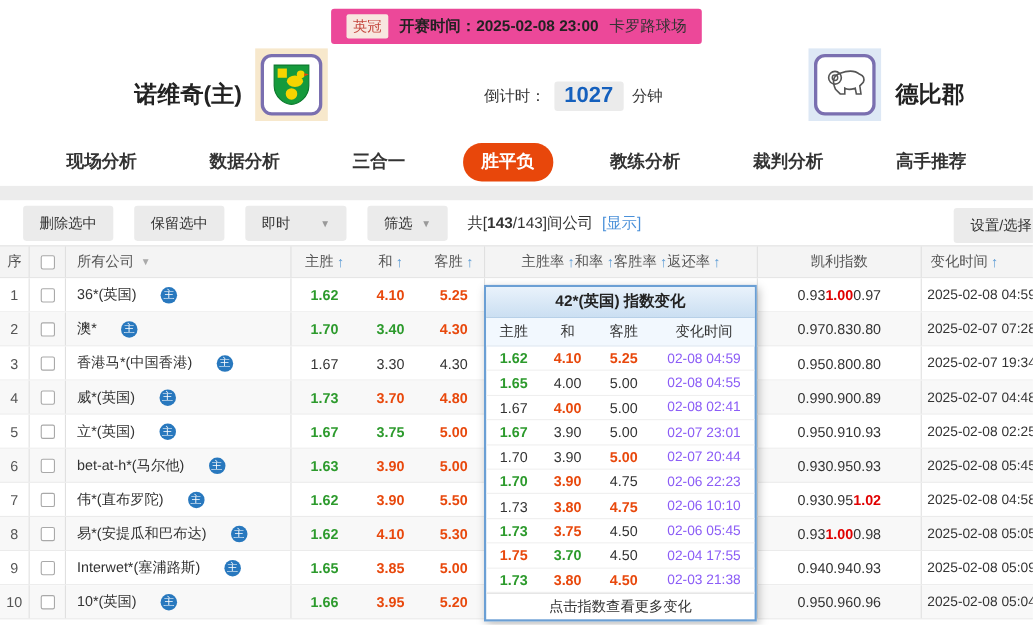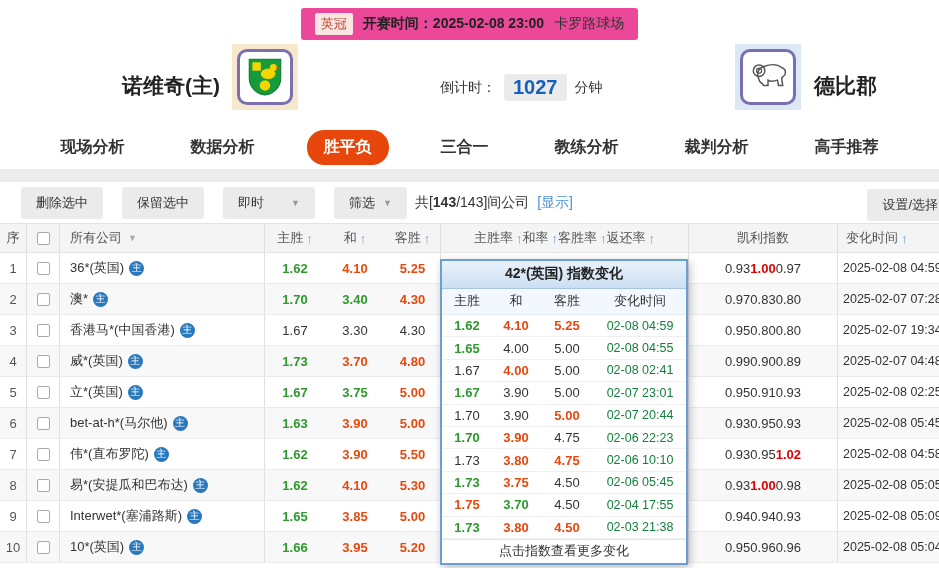--- a/index.html
+++ b/index.html
@@ -30,21 +30,21 @@
   .tab { font-size:16px; font-weight:bold; color:#333; cursor:pointer; padding:7px 14px; }
   .tab.active { background:#e8470b; color:#fff; border-radius:17px; padding:7px 17px; }
   .tabs-divider { height:13px; background:#ececec; }
 
   
   .toolbar { position:relative; height:41px; display:flex; align-items:center; padding-left:10px; gap:8px; }
   .tbtn { background:#ebebeb; border:none; border-radius:3px; padding:7px 15px; font-size:13px; color:#333; font-family:inherit;margin-left:11px; }
   .tsel { display:inline-flex; align-items:center; justify-content:space-between; }
   .sel-instant { width:92px; }
   .caret { color:#999; font-size:9px; margin-left:8px; }
-  .count-text { font-size:14px; color:#333; }
+  .count-text { margin-left:10px; font-size:14px; color:#333; }
   .count-num { font-weight:bold; }
   .show-link { color:#4a90d9; margin-left:4px; cursor:pointer; }
   .settings-btn { position:absolute; right:-14px; top:7px; }
 
   
   .tablewrap { position:relative; }
   .grid { display:grid; grid-template-columns:27px 33px 205px 60px 60px 56px 248px 149px 101px; align-items:center; }
   .thead { height:30px; background:#f4f4f4; border-top:1px solid #e3e3e3; border-bottom:1px solid #e3e3e3; font-size:13px; color:#555; }
   .thead .c, .trow .c { height:100%; display:flex; align-items:center; justify-content:center; }
   .bsep { border-right:1px solid #e0e0e0; }
@@ -52,40 +52,40 @@
   .arrow-up { color:#5b9bd5; font-weight:bold; margin-left:3px; font-size:13px; }
   .dd-caret { color:#aaa; font-size:9px; margin-left:6px; }
   .rates-head { display:grid; grid-template-columns:68px 57px 60px 63px; height:100%; }
   .rates-head > div { display:flex; align-items:center; justify-content:center; }
   .kelly-cell { display:grid; grid-template-columns:1fr 1fr 1fr; height:100%; }
   .kelly-cell > span { display:flex; align-items:center; justify-content:center; font-size:13px; }
   .trow { height:31px; border-bottom:1px solid #ebebeb; font-size:13px; background:#fff; }
   .trow:nth-child(even) { background:#f8f8f8; }
   .c.no { color:#555; }
   .cb { width:13px; height:13px; border:1px solid #a9a9a9; border-radius:2px; background:#fff; display:inline-block; cursor:pointer; }
-  .c.name { justify-content:flex-start !important; padding-left:10px; gap:5px; }
+  .c.name { justify-content:flex-start !important; padding-left:10px; gap:22px; }
   .nm { color:#333; cursor:pointer; }
   .hb { width:15px; height:15px; background:#2878be; color:#fff; font-size:10px; border-radius:50%; display:inline-flex; align-items:center; justify-content:center; }
   .c.odd { cursor:pointer; }
   .c.time { font-size:12.5px; justify-content:flex-start !important; padding-left:5px; white-space:nowrap; overflow:hidden; }
   .g { color:#2c9a2c; font-weight:bold; }
   .r { color:#e8480c; font-weight:bold; }
   .R { color:#e00000; font-weight:bold; }
 
   
   .popup { position:absolute; left:440px; top:36px; width:248px; height:306px; background:#fff;
     border:2px solid #6b9fd4; box-shadow:2px 3px 8px rgba(0,0,0,.25); z-index:10; display:flex; flex-direction:column; }
   .popup-title { height:29px; background:linear-gradient(#e9f2fb,#cbdff2); border-bottom:1px solid #a8c6e4;
     display:flex; align-items:center; justify-content:center; font-size:14px; font-weight:bold; color:#222; }
   .popup-head { height:27px; background:#f2f8fe; display:grid; grid-template-columns:50px 48px 54px 92px; align-items:center; font-size:13px; color:#333; border-bottom:1px solid #e2e9f1; }
   .popup-head > div { text-align:center; }
   .popup-body { flex:1; }
   .prow { height:22.4px; display:grid; grid-template-columns:50px 48px 54px 92px; align-items:center; font-size:13px; border-bottom:1px solid #efefef; }
   .prow > span { text-align:center; white-space:nowrap; }
-  .p-time { font-size:12.5px; color:#15803d; }
+  .p-time { font-size:12.5px; color:#8b5cf6; }
   .popup-footer { height:25px; display:flex; align-items:center; justify-content:center; font-size:13px; color:#333; cursor:pointer; border-top:1px solid #e6e6e6; }
 </style>
 </head>
 <body>
 
 <div class="matchbar-wrap">
   <div class="matchbar">
     <span class="league-badge">英冠</span>
     <span class="kickoff"><span>开赛时间：</span><span>2025-02-08 23:00</span></span>
     <span class="venue">卡罗路球场</span>
@@ -119,22 +119,22 @@
         <circle cx="11.5" cy="14" r="2.4" fill="none" stroke="#555" stroke-width="1.2"></circle>
       </svg>
     </div>
   </div>
   <div class="team-name away-name">德比郡</div>
 </div>
 
 <div class="tabs" id="tabs">
     <div class="tab">现场分析</div>
     <div class="tab">数据分析</div>
+    <div class="tab">三合一</div>
     <div class="tab active">胜平负</div>
-    <div class="tab">三合一</div>
     <div class="tab">教练分析</div>
     <div class="tab">裁判分析</div>
     <div class="tab">高手推荐</div>
   </div>
 <div class="tabs-divider"></div>
 
 <div class="toolbar">
   <button class="tbtn">删除选中</button>
   <button class="tbtn">保留选中</button>
   <button class="tbtn tsel sel-instant">

